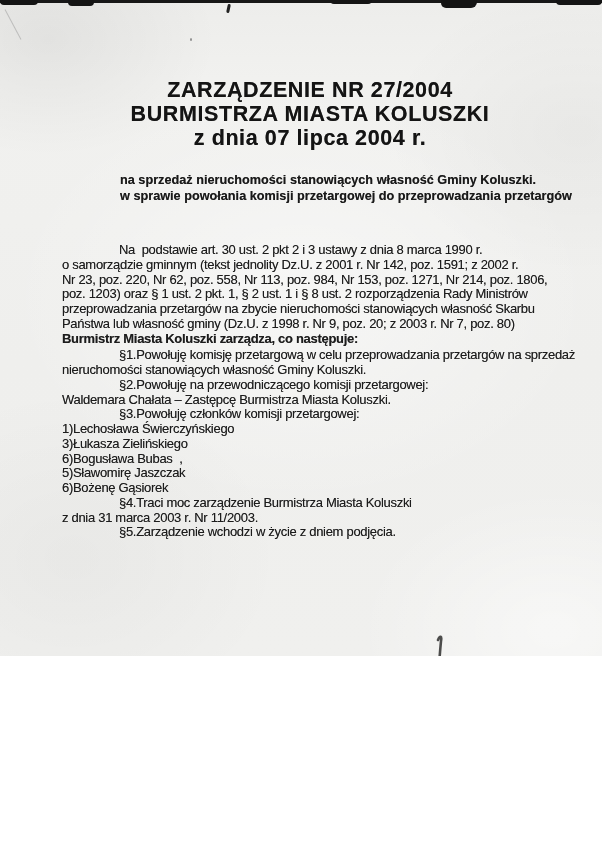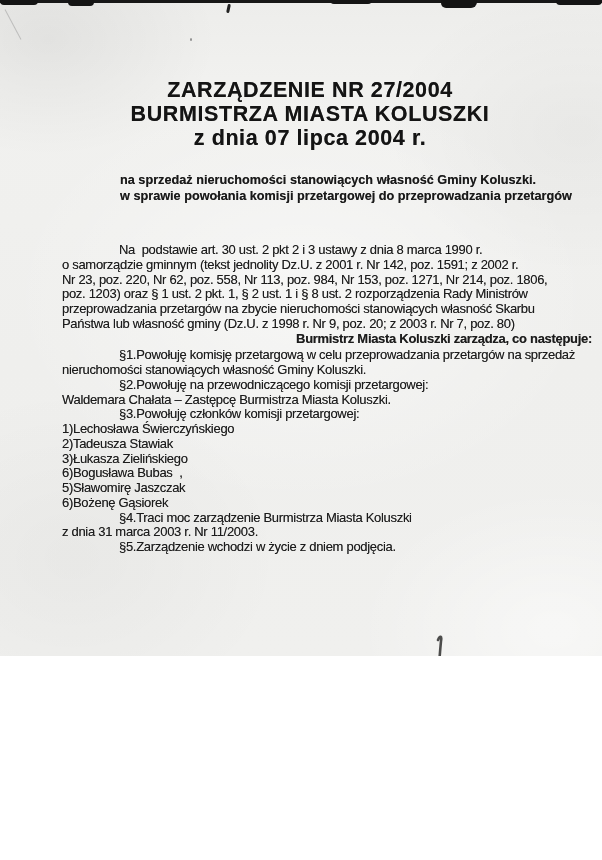--- a/index.html
+++ b/index.html
@@ -40,21 +40,21 @@
 
   .subject-block { position:absolute; left:120px; top:173px; width:460px; }
   .subject-line { font-size:12.7px; font-weight:bold; line-height:15.8px;
     white-space:pre; color:#191919; text-shadow:0 0 0.5px rgba(25,25,25,0.6); }
 
   .body-block { position:absolute; left:62px; top:243px; width:530px; }
   .body-line { font-size:13px; line-height:14.75px; height:14.75px;
     letter-spacing:-0.3px; white-space:pre; color:#1c1c1c;
     text-shadow:0 0 0.45px rgba(28,28,28,0.55); }
   .body-line.indent { padding-left:57px; }
-  .body-line.bold { font-weight:bold;text-align:right; }
+  .body-line.bold { font-weight:bold; }
   .body-line.gap { margin-top:2px; }
 
   .sig-area { position:absolute; left:0; top:0; }
   .stamp-label { position:absolute; left:396px; top:670px;
     font-size:10px; font-weight:bold; letter-spacing:5.5px; white-space:pre;
     color:#202020; opacity:0.92; text-shadow:0 0 0.7px rgba(25,25,25,0.55); }
   .sig-prefix { position:absolute; left:386px; top:700px;
     font-size:10.5px; font-style:italic; letter-spacing:2px; white-space:pre;
     color:#4e4e4e; transform:rotate(-2deg); }
   .sig-name { position:absolute; left:474px; top:699px;
@@ -95,21 +95,20 @@
       <div class="body-line">poz. 1203) oraz § 1 ust. 2 pkt. 1, § 2 ust. 1 i § 8 ust. 2 rozporządzenia Rady Ministrów</div>
       <div class="body-line">przeprowadzania przetargów na zbycie nieruchomości stanowiących własność Skarbu</div>
       <div class="body-line">Państwa lub własność gminy (Dz.U. z 1998 r. Nr 9, poz. 20; z 2003 r. Nr 7, poz. 80)</div>
       <div class="body-line bold">Burmistrz Miasta Koluszki zarządza, co następuje:</div>
       <div class="body-line indent gap">§1.Powołuję komisję przetargową w celu przeprowadzania przetargów na sprzedaż</div>
       <div class="body-line">nieruchomości stanowiących własność Gminy Koluszki.</div>
       <div class="body-line indent">§2.Powołuję na przewodniczącego komisji przetargowej:</div>
       <div class="body-line">Waldemara Chałata – Zastępcę Burmistrza Miasta Koluszki.</div>
       <div class="body-line indent">§3.Powołuję członków komisji przetargowej:</div>
       <div class="body-line">1)Lechosława Świerczyńskiego</div>
-      <div class="body-line">2)Tadeusza Stawiak</div>
       <div class="body-line">3)Łukasza Zielińskiego</div>
       <div class="body-line">6)Bogusława Bubas  ,</div>
       <div class="body-line">5)Sławomirę Jaszczak</div>
       <div class="body-line">6)Bożenę Gąsiorek</div>
       <div class="body-line indent">§4.Traci moc zarządzenie Burmistrza Miasta Koluszki</div>
       <div class="body-line">z dnia 31 marca 2003 r. Nr 11/2003.</div>
       <div class="body-line indent">§5.Zarządzenie wchodzi w życie z dniem podjęcia.</div>
     </div>
 
   <div class="sig-area">

